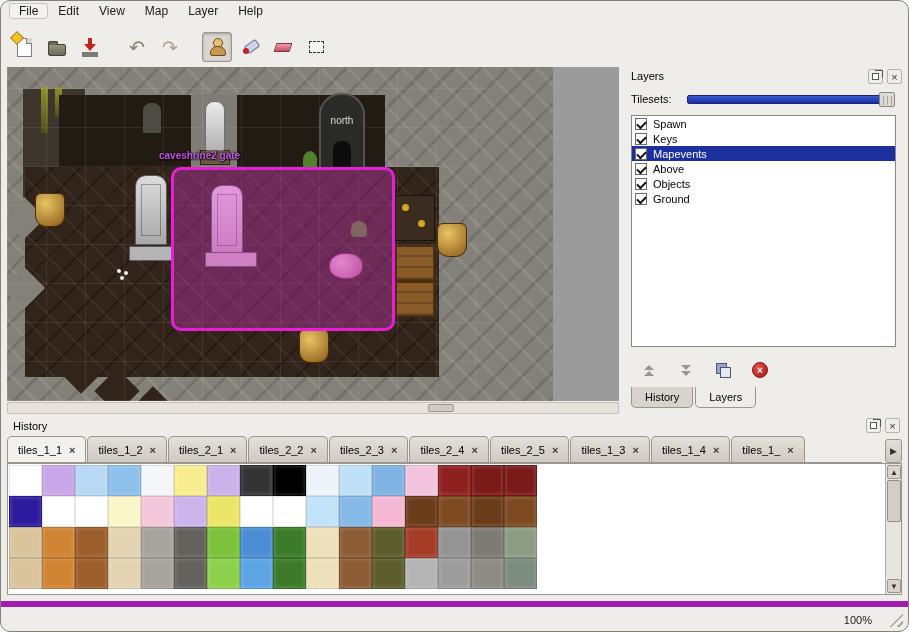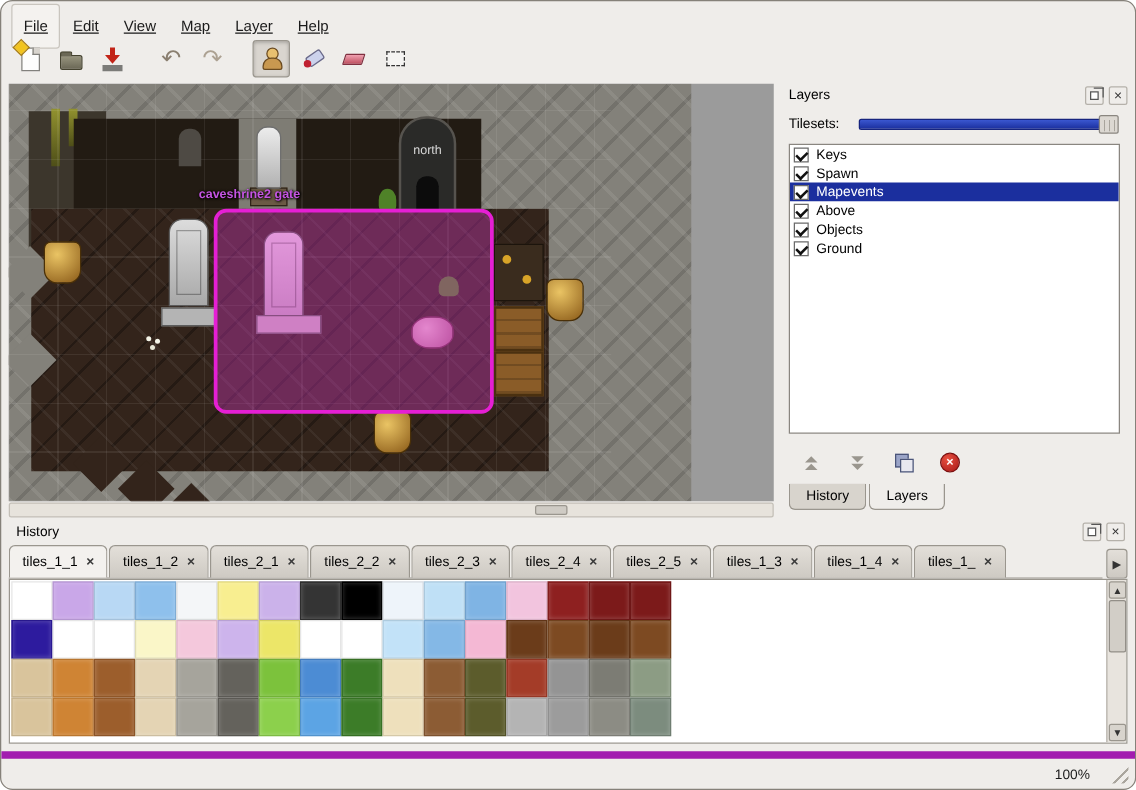--- a/index.html
+++ b/index.html
@@ -2,21 +2,21 @@
 <html><head>
 <meta charset="utf-8">
 <style>
   html,body { margin:0; padding:0; background:#ffffff; font-family:"Liberation Sans", sans-serif; }
   * { box-sizing:border-box; }
   .window { position:relative; width:909px; height:632px; background:#efedea; border:1px solid #858179;
             border-radius:10px; overflow:hidden; }
 
   
   .menubar { position:absolute; top:2px; left:8px; height:24px; font-size:12px; color:#1a1a1a; }
-  .menu-item { display:inline-block; padding:10px 9px; cursor:default; border:1px solid transparent; border-radius:3px;text-decoration:underline; }
+  .menu-item { display:inline-block; padding:0 9px; cursor:default; border:1px solid transparent; border-radius:3px; }
   .menu-item:first-child { border-color:#c9c5be; background:#f4f2ef; }
 
   
   .toolbar { position:absolute; top:28px; left:8px; right:8px; height:36px; display:flex; align-items:center; }
   .tbtn { width:30px; height:30px; margin-right:3px; border-radius:3px; display:flex; align-items:center;
           justify-content:center; position:relative; border:1px solid transparent; }
   .tbtn.active { background:#d9d5cf; border-color:#9a968e; box-shadow:inset 0 1px 3px rgba(0,0,0,.25); }
   .tgap { width:14px; }
   .glyph-btn { font-size:19px; line-height:1; }
   .ic-new { width:15px; height:19px; background:#fdfdfd; border:1px solid #82817d; position:relative; }
@@ -292,25 +292,25 @@
     </div>
     <div class="opacity-row">
       <span class="opacity-label">Tilesets:</span>
       <span class="slider">
         <span class="handle"></span>
       </span>
     </div>
     <div class="layer-list">
         <div class="layer-row">
           <span class="cb checked"></span>
+          <span class="layer-label">Spawn</span>
+        </div>
+        <div class="layer-row">
+          <span class="cb checked"></span>
           <span class="layer-label">Keys</span>
-        </div>
-        <div class="layer-row">
-          <span class="cb checked"></span>
-          <span class="layer-label">Spawn</span>
         </div>
         <div class="layer-row selected">
           <span class="cb checked"></span>
           <span class="layer-label">Mapevents</span>
         </div>
         <div class="layer-row">
           <span class="cb checked"></span>
           <span class="layer-label">Above</span>
         </div>
         <div class="layer-row">

